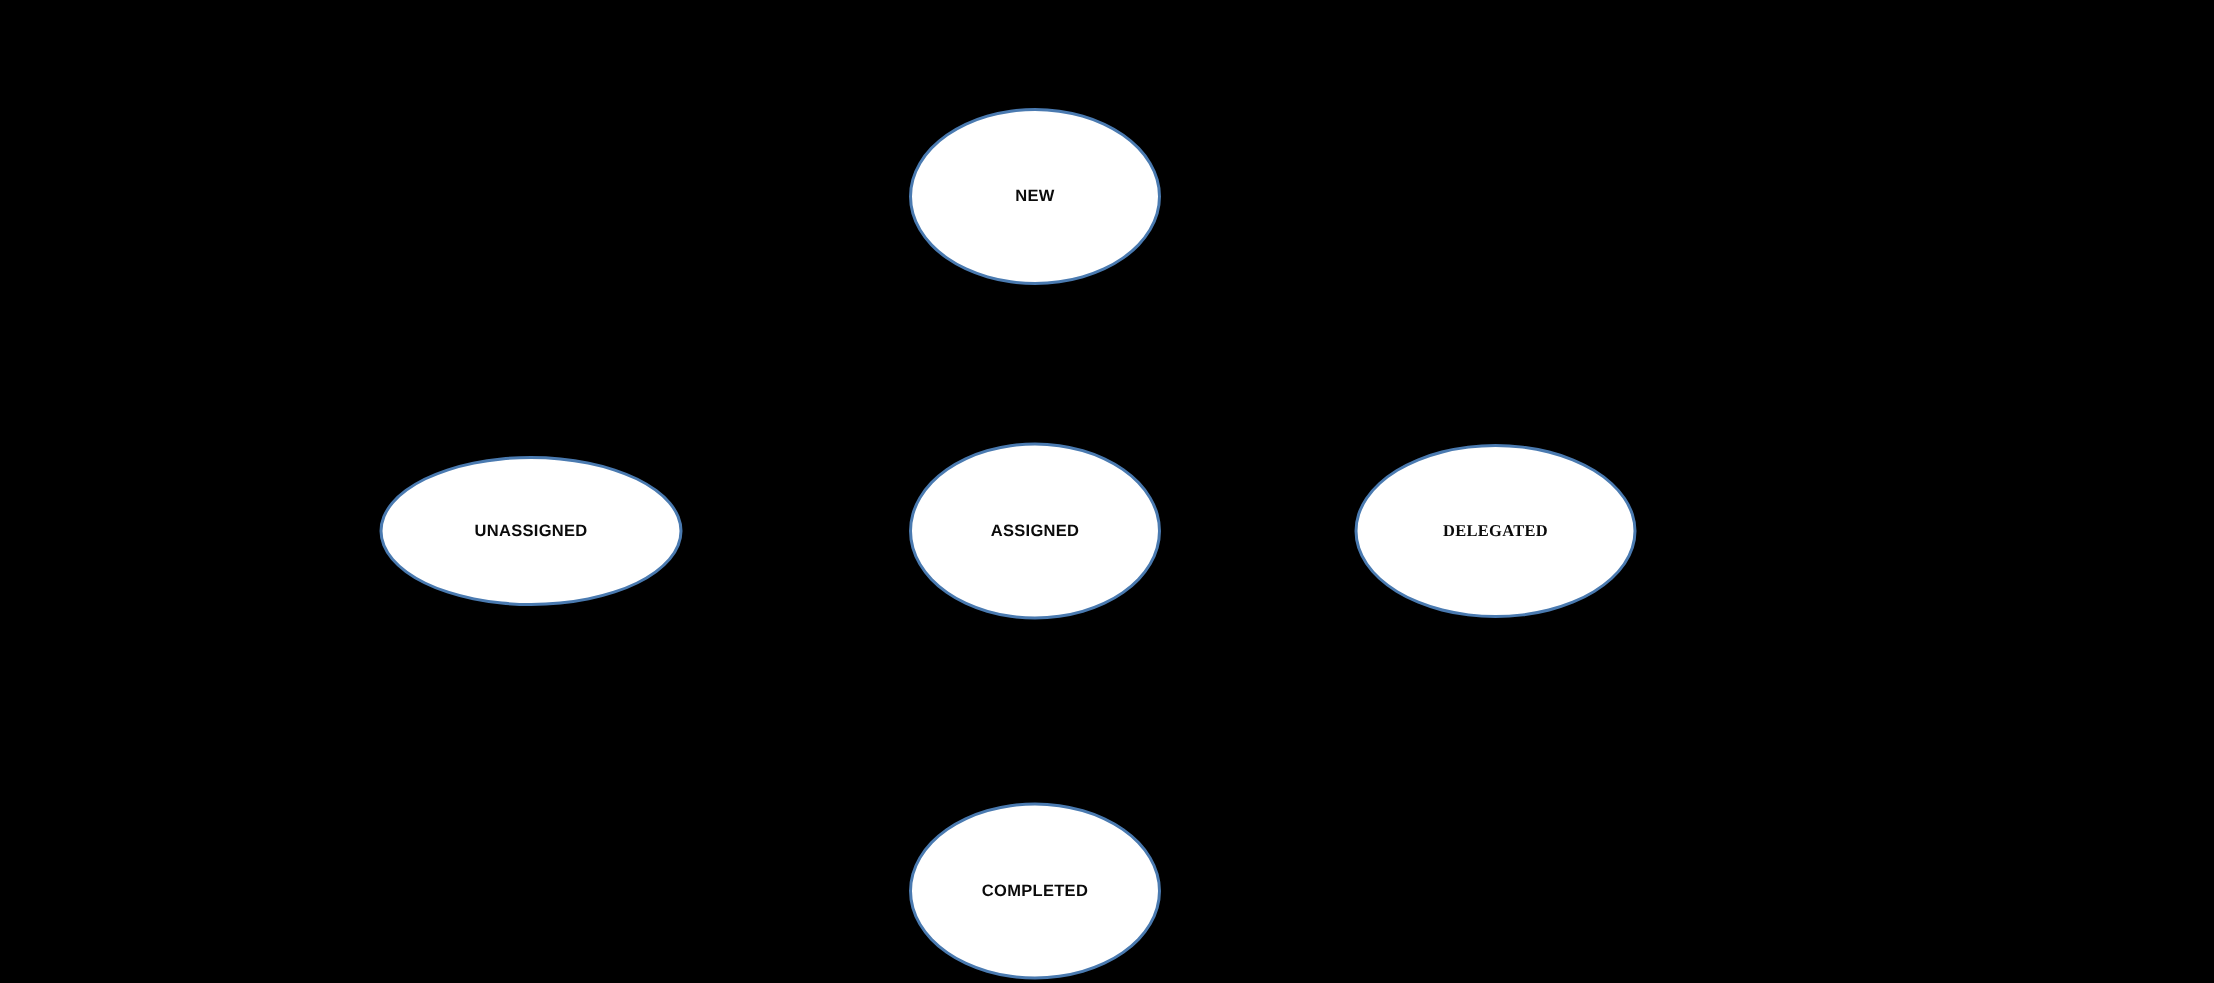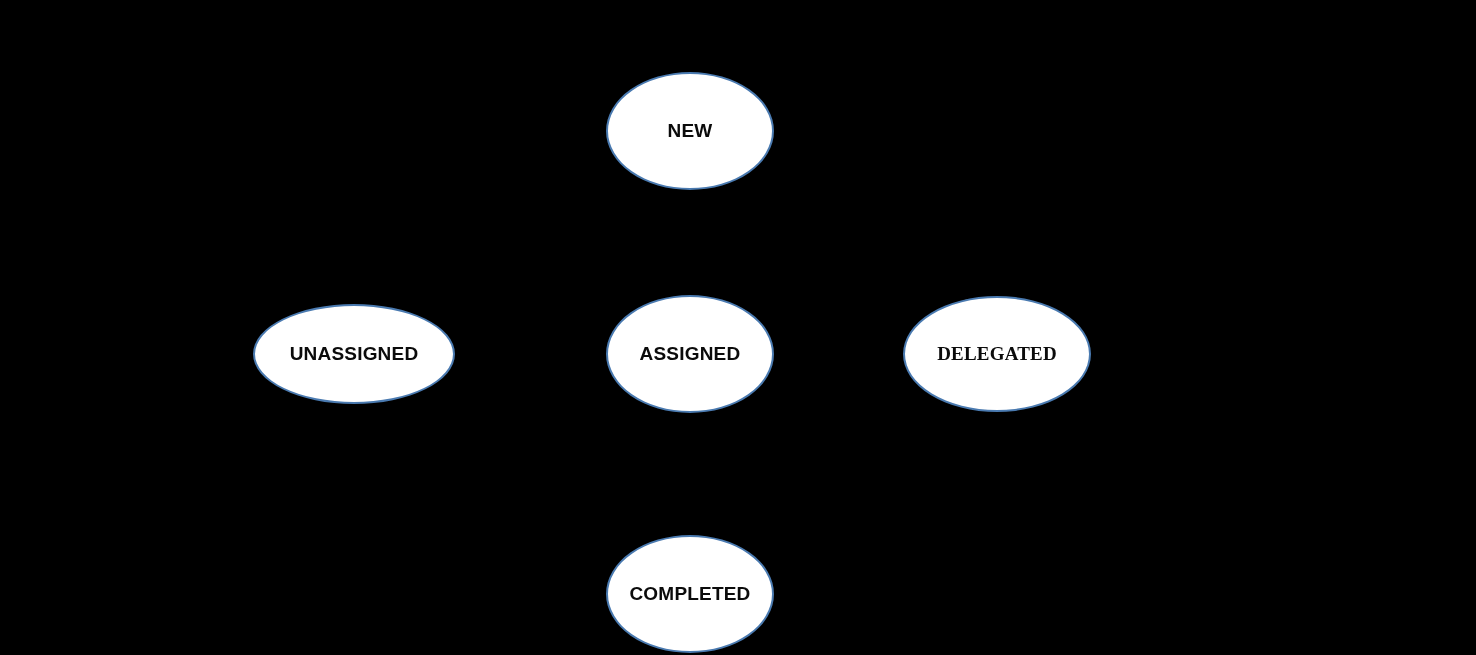--- a/index.html
+++ b/index.html
@@ -34,21 +34,21 @@
     align-items: center;
     justify-content: center;
     box-sizing: border-box;
     background: #ffffff;
     border-radius: 50%;
     border: 2px solid #4a7ab0;
   }
   .node-label {
     font-family: "Liberation Sans", sans-serif;
     font-weight: bold;
-    font-size: 19px;
+    font-size: 11px;
     letter-spacing: 0.2px;
     color: #0b0b0b;
     white-space: nowrap;
     user-select: none;
   }
 </style>
 </head>
 <body>
 
 <div id="canvas">

